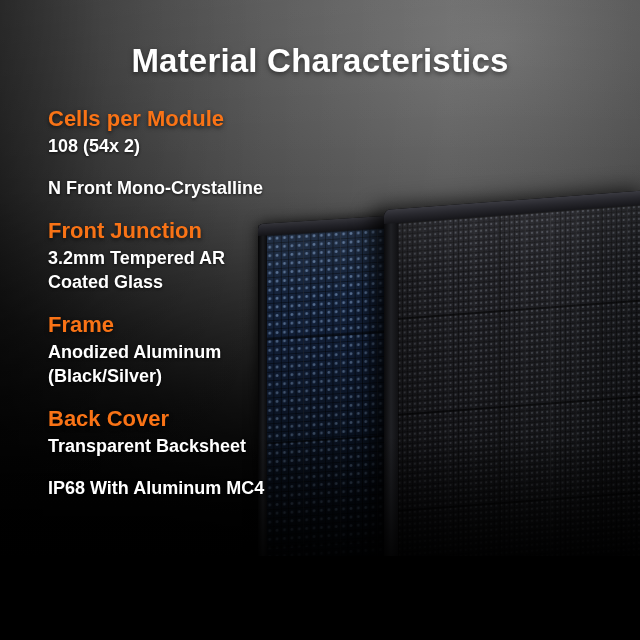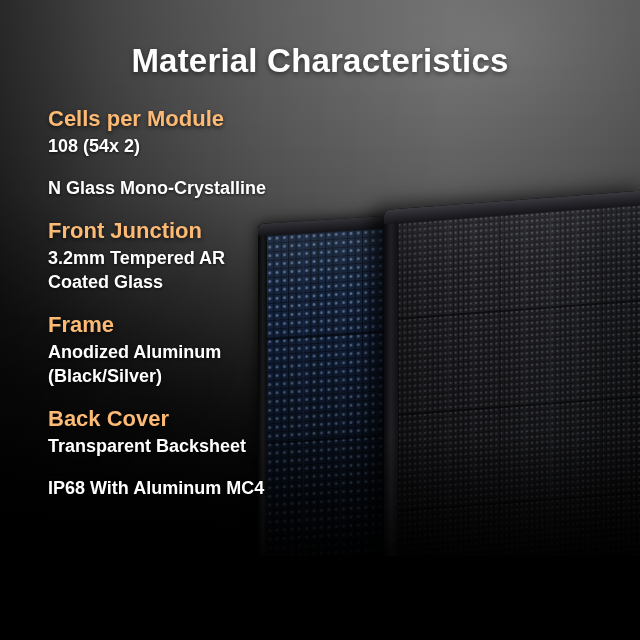--- a/index.html
+++ b/index.html
@@ -221,21 +221,21 @@
   .spec-list {
     position: absolute;
     left: 48px;
     top: 106px;
     width: 240px;
   }
   .spec {
     margin-bottom: 18px;
   }
   .spec-label {
-    color: #fdba74;
+    color: #f97316;
     font-size: 22px;
     font-weight: bold;
     line-height: 1.16;
     text-shadow: 0 2px 4px rgba(0,0,0,0.6);
   }
   .spec-value {
     color: #ffffff;
     font-size: 18px;
     font-weight: bold;
     line-height: 1.35;
@@ -286,21 +286,21 @@
   <div class="title">Material Characteristics</div>
 
   <div class="spec-list">
 
     <div class="spec">
       <div class="spec-label">Cells per Module</div>
       <div class="spec-value">108 (54x 2)</div>
     </div>
 
     <div class="spec">
-      <div class="spec-value">N Glass Mono-Crystalline</div>
+      <div class="spec-value">N Front Mono-Crystalline</div>
     </div>
 
     <div class="spec">
       <div class="spec-label">Front Junction</div>
       <div class="spec-value">3.2mm Tempered AR
 Coated Glass</div>
     </div>
 
     <div class="spec">
       <div class="spec-label">Frame</div>

